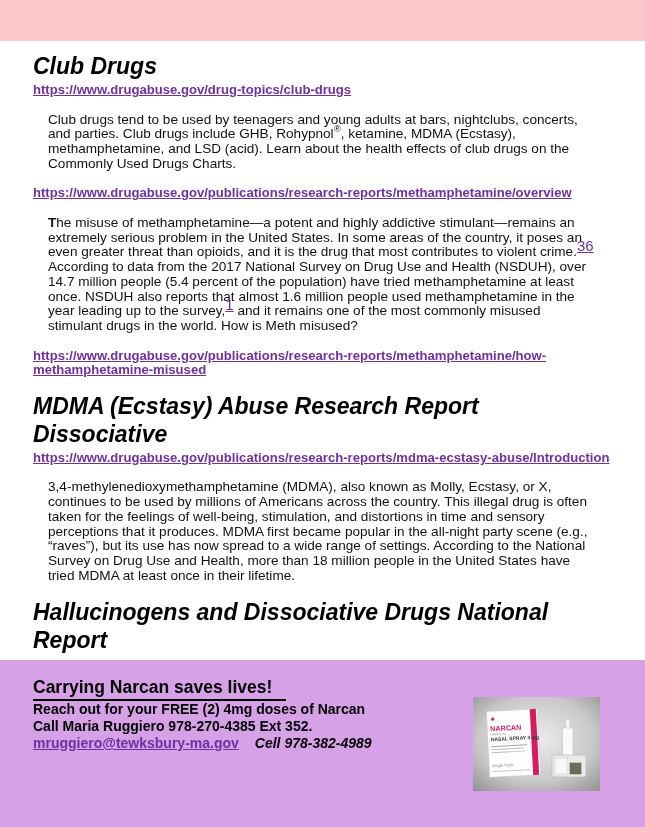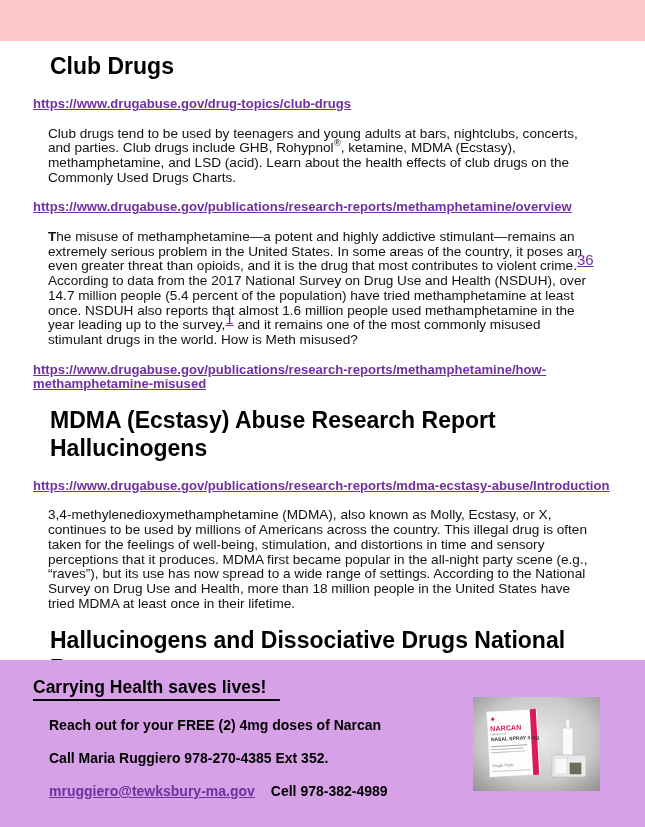--- a/index.html
+++ b/index.html
@@ -5,85 +5,85 @@
 <style>
   html,body{margin:0;padding:0;}
   body{
     width:645px;height:827px;overflow:hidden;position:relative;
     background:#ffffff;color:#111;
     font-family:"Liberation Sans",sans-serif;
   }
   .top-bar{height:41px;background:#fbc9ca;}
   .content{padding:0 33px;}
   h1{
-    font-size:23px;line-height:28px;margin:17px;color:#000;
-    font-weight:bold;font-family:"Liberation Sans",sans-serif;
+    font-size:23px;line-height:28px;margin:0;color:#000;
+    font-weight:bold;font-family:"Liberation Sans",sans-serif;font-style:italic;
   }
   .mt-club{margin-top:11px;}
   .mt-meth{margin-top:16px;}
   .mt-mdma{margin-top:14px;}
   .mt-hall{margin-top:11px;}
   a.doclink{
     display:block;color:#7030a0;font-weight:bold;
     font-size:13.1px;line-height:14.6px;
-    text-decoration:underline;margin-top:14px;cursor:pointer;
+    text-decoration:underline;margin-top:3px;cursor:pointer;
     word-break:break-word;
   }
   a.oneline{white-space:nowrap;}
   p.body{font-size:13.6px;line-height:14.7px;margin:15px;}
   sup{line-height:0;}
   a.fn{color:#7030a0;text-decoration:underline;font-size:15px;font-weight:normal;cursor:pointer;}
   .reg{font-size:9.5px;}
   b.lead{font-weight:bold;}
 
   .footer{
     position:absolute;left:0;right:0;bottom:0;height:167px;
     background:#d7a1e8;box-sizing:border-box;padding:16px 0 0 33px;
   }
   .headline{
     display:inline-block;font-size:17.5px;line-height:22px;font-weight:bold;color:#000;
     border-bottom:2.5px solid #000;padding-right:14px;padding-bottom:1px;
   }
-  p.fline{font-size:14px;font-weight:bold;color:#000;margin:16px;line-height:17px;}
+  p.fline{font-size:14px;font-weight:bold;color:#000;margin:0;line-height:17px;}
   .line1{margin-top:14px;}
   .line2{margin-top:19px;}
   .email-row{margin-top:2px;}
   a.email{color:#7030a0;text-decoration:underline;font-weight:bold;cursor:pointer;text-align:center;}
-  .cell{margin-left:16px;}
+  .cell{margin-left:16px;font-style:italic;}
   .photo{
     position:absolute;left:473px;top:37px;width:127px;height:94px;
   }
   .photo svg{display:block;}
 </style>
 </head>
 <body>
 
 <div class="top-bar"></div>
 
 <div class="content">
 
   <h1 class="mt-club">Club Drugs</h1>
   <a class="doclink oneline">https://www.drugabuse.gov/drug-topics/club-drugs</a>
   <p class="body"><span>Club drugs tend to be used by teenagers and young adults at bars, nightclubs, concerts, and parties. Club drugs include GHB, Rohypnol</span><sup class="reg">®</sup><span>, ketamine, MDMA (Ecstasy), methamphetamine, and LSD (acid).  Learn about the health effects of club drugs on the Commonly Used Drugs Charts.</span></p>
 
   <a class="doclink oneline">https://www.drugabuse.gov/publications/research-reports/methamphetamine/overview</a>
   <p class="body"><b class="lead">T</b><span>he misuse of methamphetamine—a potent and highly addictive stimulant—remains an extremely serious problem in the United States. In some areas of the country, it poses an even greater threat than opioids, and it is the drug that most contributes to violent crime.</span><sup><a class="fn">36</a></sup><span> According to data from the 2017 National Survey on Drug Use and Health (NSDUH), over 14.7 million people (5.4 percent of the population) have tried methamphetamine at least once. NSDUH also reports that almost 1.6 million people used methamphetamine in the year leading up to the survey,</span><sup><a class="fn">1</a></sup><span> and it remains one of the most commonly misused stimulant drugs in the world.  How is Meth misused?</span></p>
   <a class="doclink">https://www.drugabuse.gov/publications/research-reports/methamphetamine/how-methamphetamine-misused</a>
 
-  <h1 class="mt-mdma">MDMA (Ecstasy) Abuse Research Report Hallucinogens</h1>
+  <h1 class="mt-mdma">MDMA (Ecstasy) Abuse Research Report Dissociative</h1>
   <a class="doclink oneline">https://www.drugabuse.gov/publications/research-reports/mdma-ecstasy-abuse/Introduction</a>
   <p class="body">3,4-methylenedioxymethamphetamine (MDMA), also known as Molly, Ecstasy, or X, continues to be used by millions of Americans across the country. This illegal drug is often taken for the feelings of well-being, stimulation, and distortions in time and sensory perceptions that it produces.  MDMA first became popular in the all-night party scene (e.g., “raves”),  but its use has now spread to a wide range of settings. According to the National Survey on Drug Use and Health, more than 18 million people in the United States have tried MDMA at least once in their lifetime.</p>
 
   <h1 class="mt-hall">Hallucinogens and Dissociative Drugs National Report</h1>
   <p class="body">Hallucinogens and dissociative drugs—which have street names like acid, angel dust, and vitamin K—distort the way a user perceives time, motion, colors, sounds, and self. These drugs can disrupt a person's ability to think and communicate rationally, or even to recognize reality, sometimes resulting in bizarre or dangerous behavior.</p>
 
 </div>
 
 <div class="footer">
-  <span class="headline">Carrying Health saves lives!</span>
+  <span class="headline">Carrying Narcan saves lives!</span>
   <p class="fline line1">Reach out for your FREE (2) 4mg doses of Narcan</p>
   <p class="fline line2">Call Maria Ruggiero 978-270-4385 Ext 352.</p>
   <p class="fline email-row"><a class="email">mruggiero@tewksbury-ma.gov</a><span class="cell">Cell 978-382-4989</span></p>
 
   <div class="photo">
     <svg width="127" height="94" viewBox="0 0 127 94" xmlns="http://www.w3.org/2000/svg">
       <defs>
         <radialGradient id="bgGrad" cx="50%" cy="45%" r="75%">
           <stop offset="0%" stop-color="#ececec"></stop>
           <stop offset="60%" stop-color="#c9c9c9"></stop>

